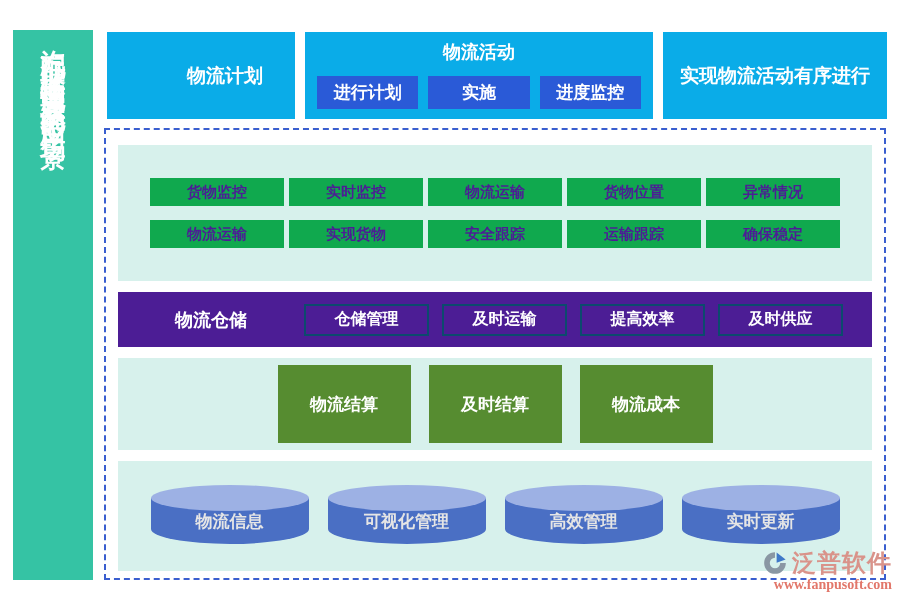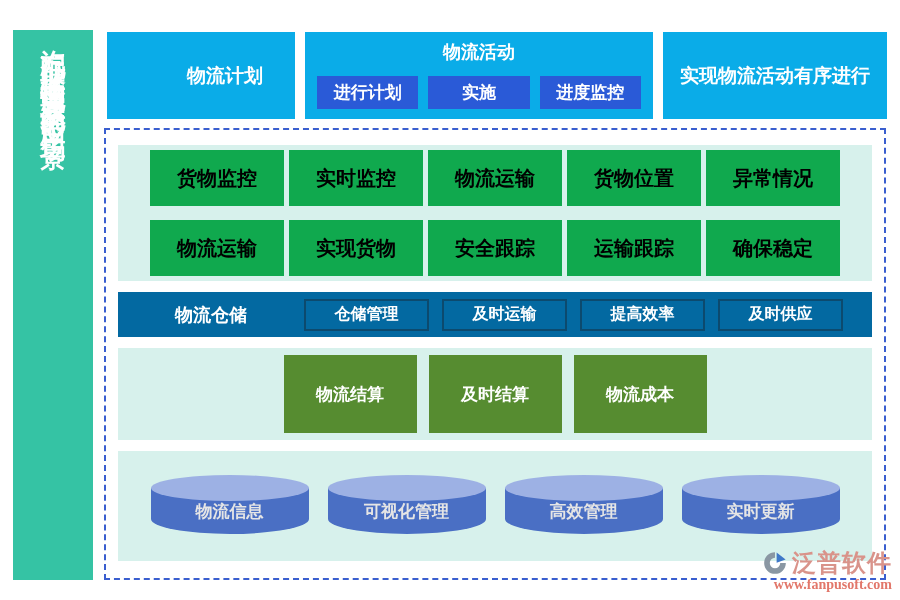--- a/index.html
+++ b/index.html
@@ -47,35 +47,35 @@
     display:flex; flex-direction:column; gap:11px; padding:15px 12px 7px 12px;
   }
   .panel { width:100%; }
   .mint { background:#d7f1ec; }
 
   
   .monitoring { height:136px; display:flex; flex-direction:column;
                 justify-content:center; gap:14px; }
   .btn-row { display:flex; justify-content:center; gap:5px; }
   .gbtn {
-    width:134px; height:56px; background:#10a94e; color:#000000;
-    font-weight:bold; font-size:20px; display:flex; align-items:center; justify-content:center;
+    width:134px; height:28px; background:#10a94e; color:#4c1d95;
+    font-weight:bold; font-size:15px; display:flex; align-items:center; justify-content:center;
   }
 
   
-  .warehouse { height:45px; background:#0369a1; display:flex; align-items:center; }
+  .warehouse { height:55px; background:#4c1d95; display:flex; align-items:center; }
   .wh-label { width:186px; text-align:center; color:#ffffff; font-weight:bold; font-size:18px; }
   .wh-buttons { display:flex; gap:13px; }
   .outline-btn {
     width:125px; height:32px; border:2px solid #0c4a6e; color:#ffffff;
     font-weight:bold; font-size:16px; display:flex; align-items:center; justify-content:center;
   }
 
   
-  .settlement { height:92px; display:flex; align-items:center; justify-content:center; gap:12px; }
+  .settlement { height:92px; display:flex; align-items:center; justify-content:center; gap:18px; }
   .dgreen {
     width:133px; height:78px; background:#568c30; color:#ffffff;
     font-weight:bold; font-size:17px; display:flex; align-items:center; justify-content:center;
   }
 
   
   .info { height:110px; display:flex; align-items:center; justify-content:center; gap:19px; }
   .cyl {
     position:relative; width:158px; height:46px; background:#4a6fc4;
     border-radius:0 0 79px 79px / 0 0 15px 15px; margin-top:10px;

